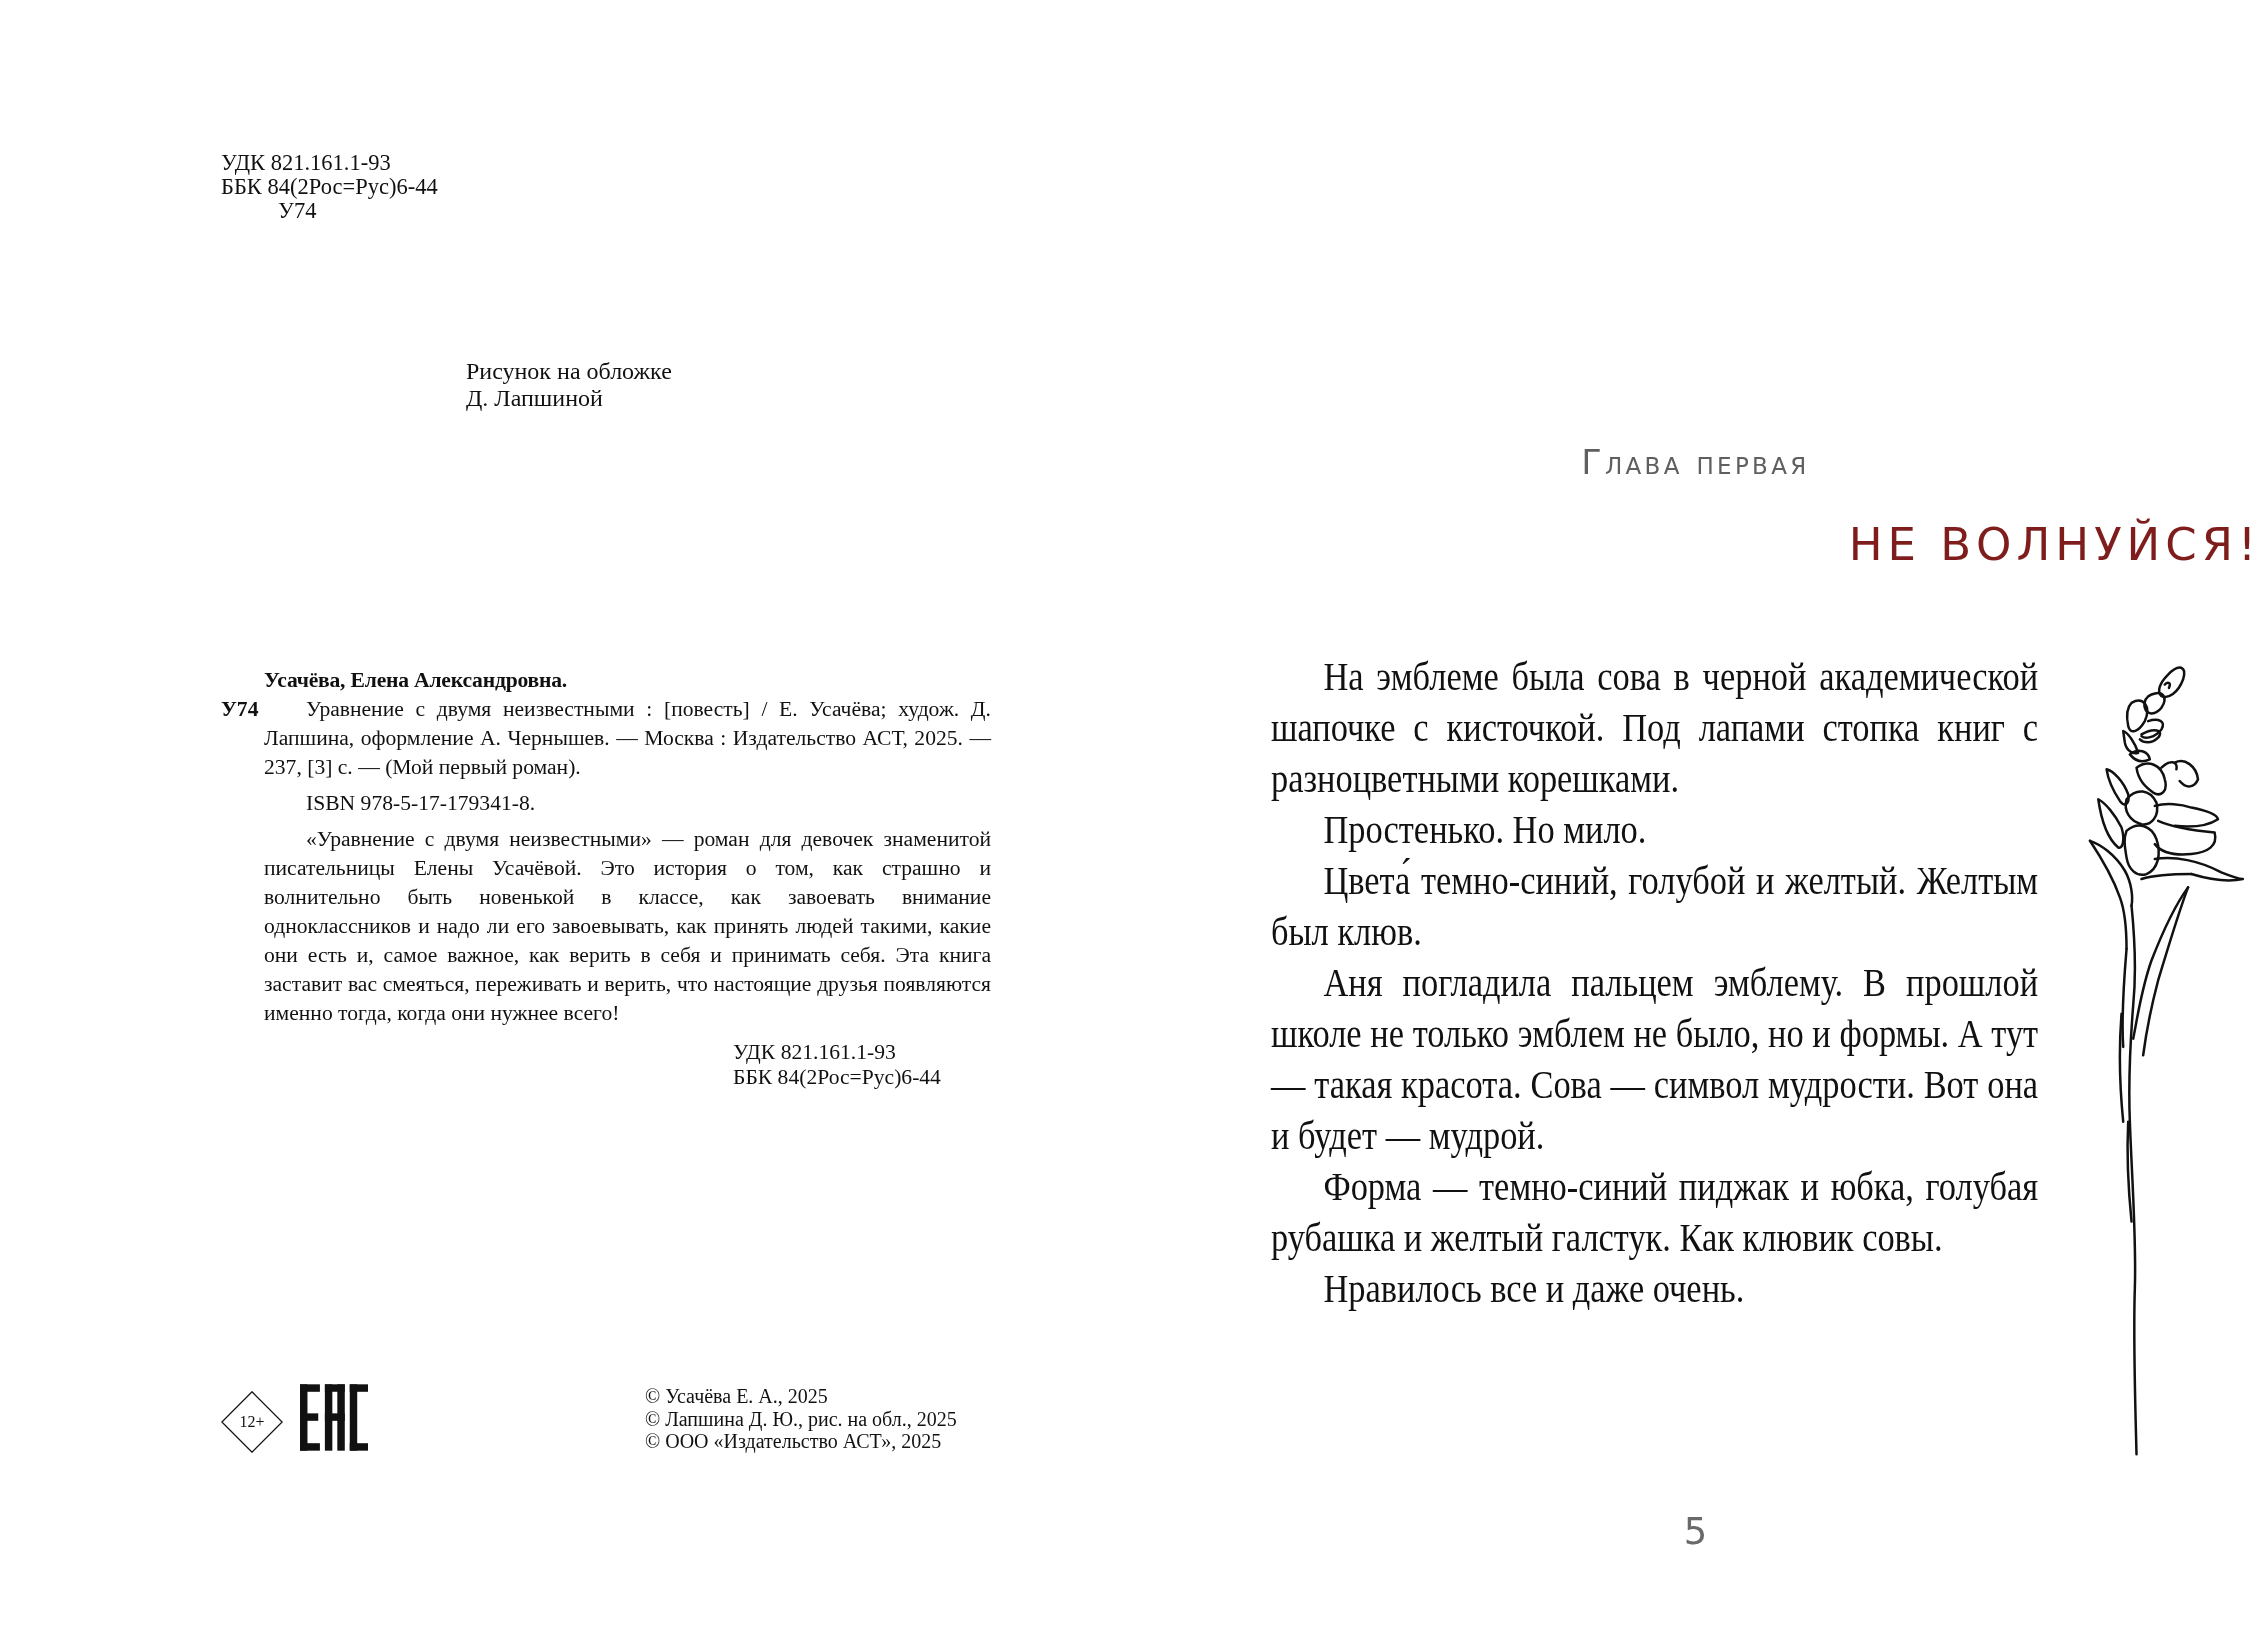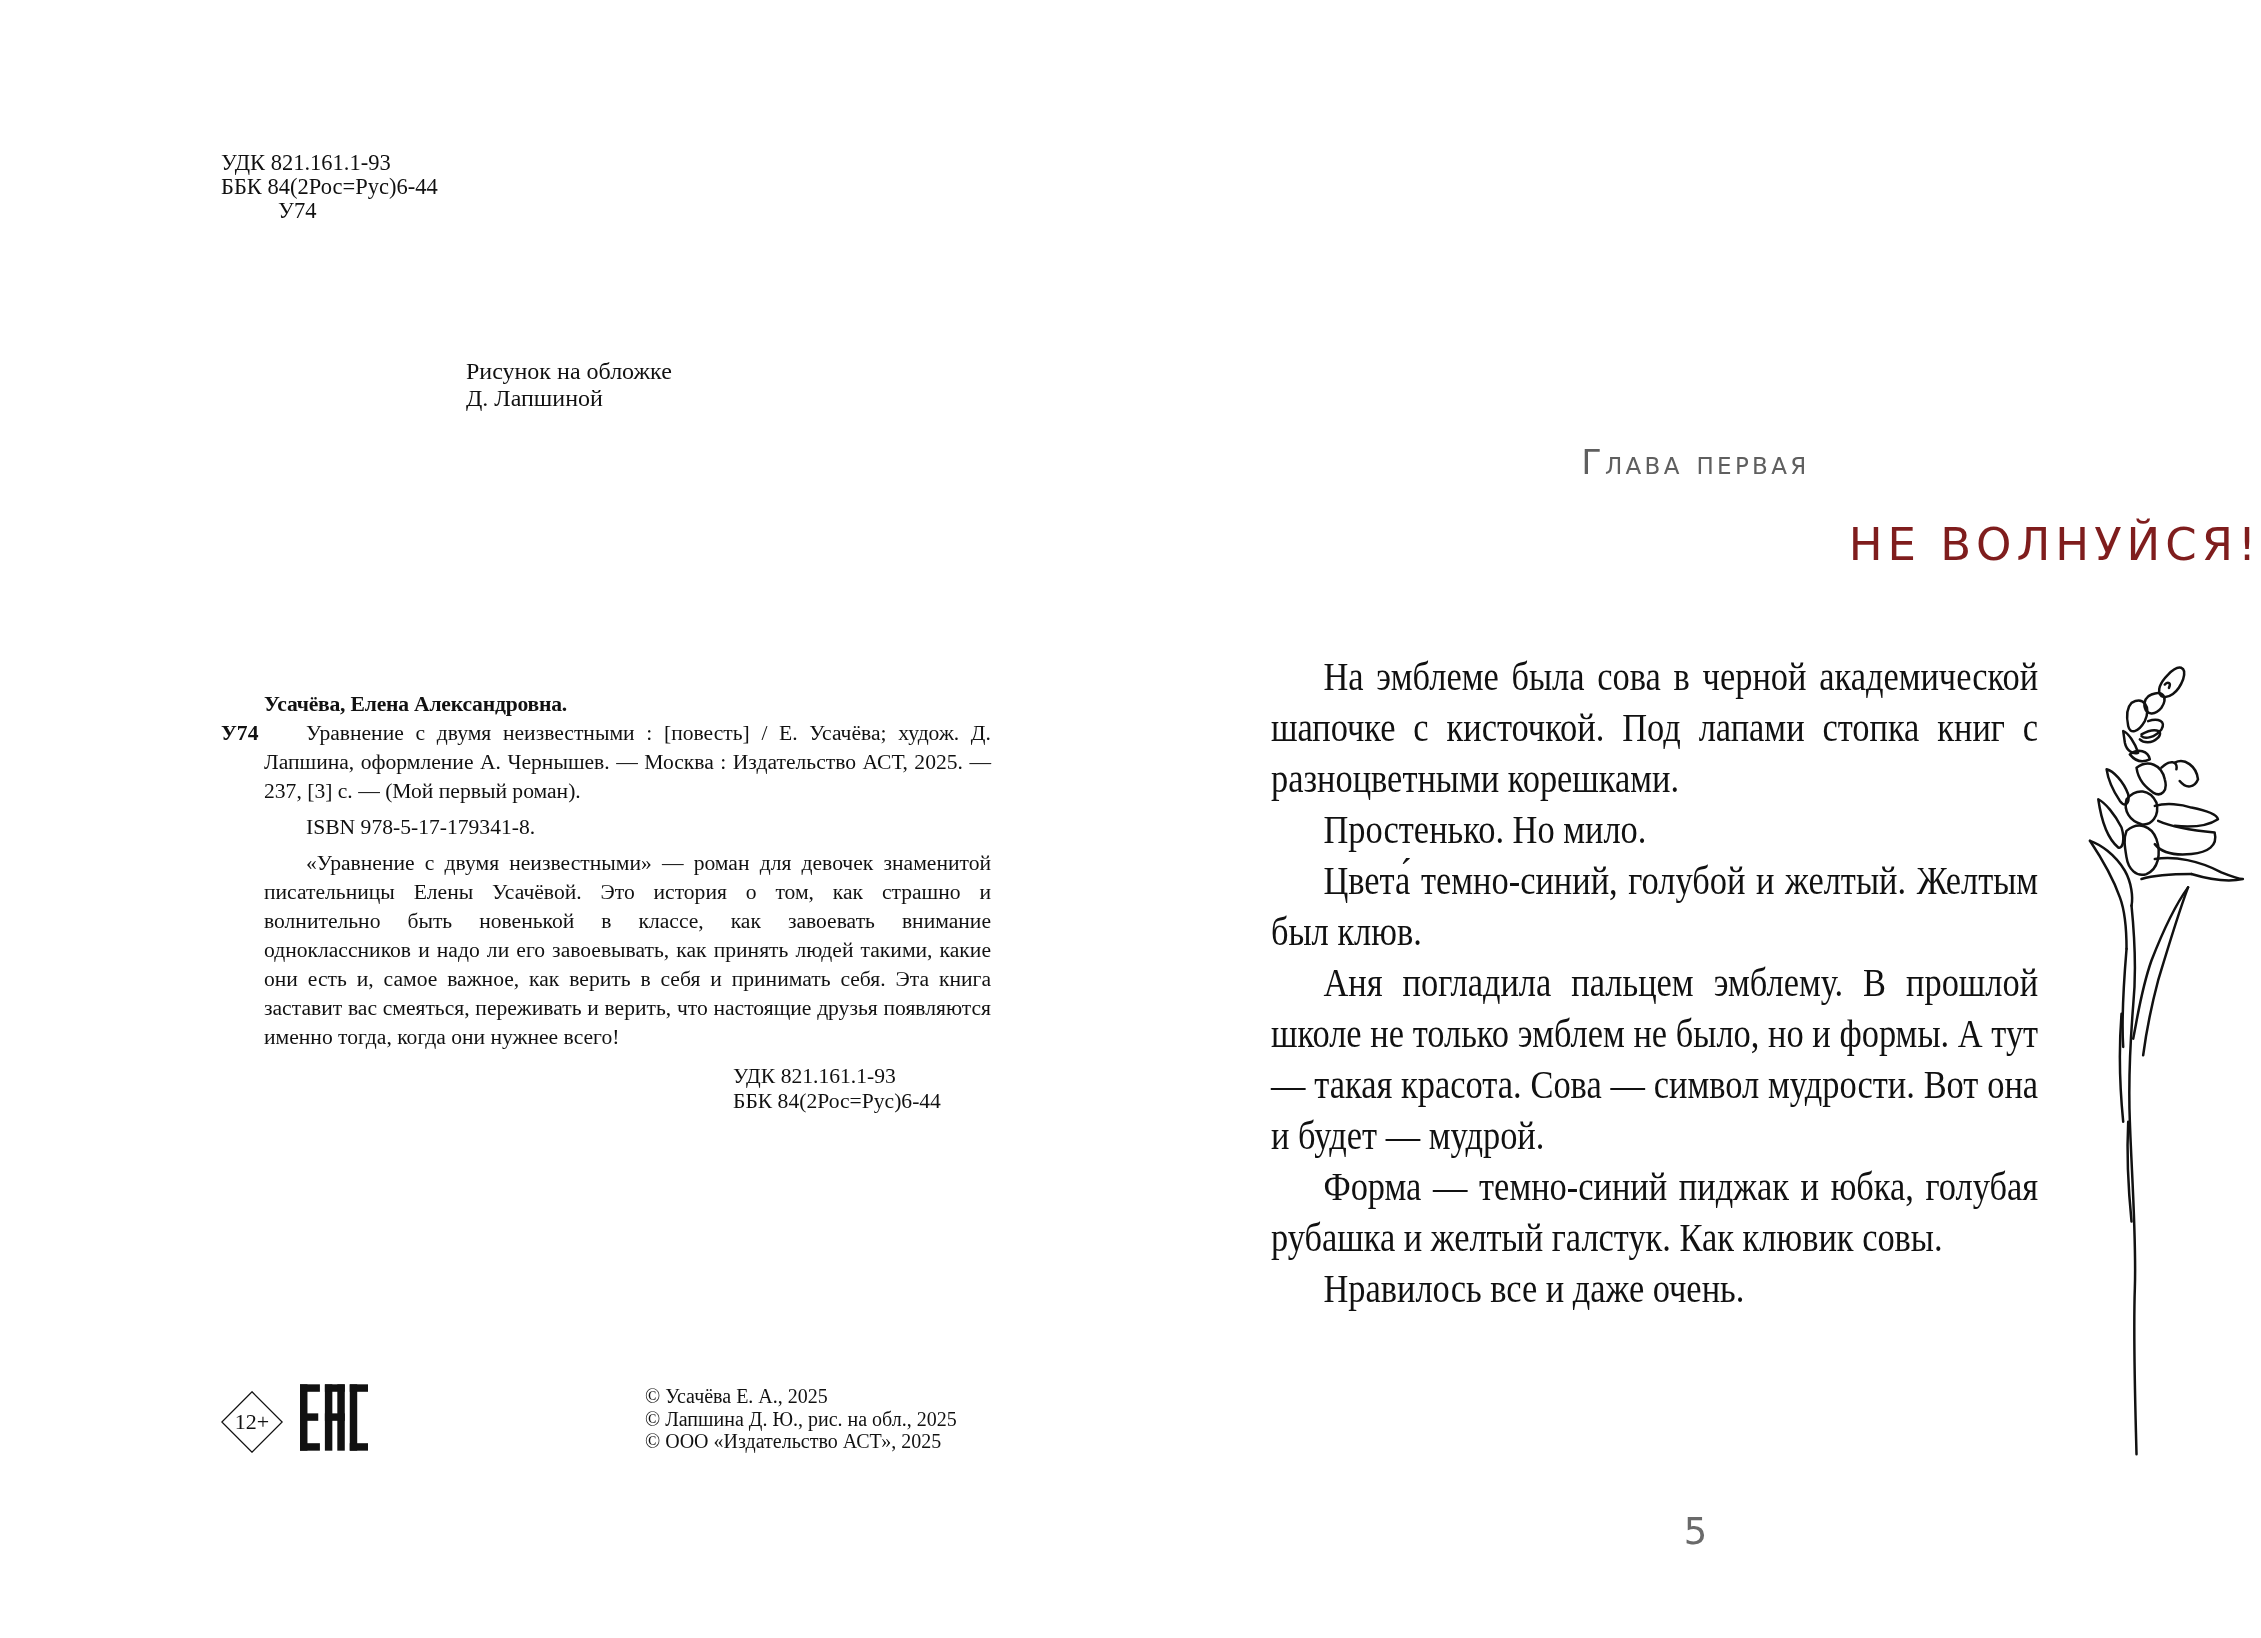--- a/index.html
+++ b/index.html
@@ -12,34 +12,34 @@
 
   
   .udk-top { position: absolute; left: 221px; top: 151px; font-size: 22.5px; line-height: 24px; }
   .udk-top .indent { padding-left: 57px; }
   .cover-credit { position: absolute; left: 466px; width: 283px; top: 358px; 
                   font-size: 24px; line-height: 27px; }
   .cover-credit .artist { }
 
   .biblio { position: absolute; left: 221px; top: 666px; width: 770px;
             font-size: 21.6px; line-height: 29px; }
-  .biblio .author { font-weight: bold; padding-left: 43px; letter-spacing: -0.2px; margin-top: 24px; }
+  .biblio .author { font-weight: bold; padding-left: 43px; letter-spacing: -0.2px; }
   .biblio .entry { position: relative; padding-left: 43px; text-align: justify; text-align-last: left; }
   .biblio .entry .code { position: absolute; left: 0; top: 0; font-weight: bold; }
   .biblio .entry .first-indent { display: inline-block; width: 42px; }
   .biblio .isbn { padding-left: 85px; margin-top: 6.7px; }
   .biblio .annotation { padding-left: 43px; margin-top: 7.5px; text-align: justify; text-align-last: left; }
   .biblio .annotation .first-indent { display: inline-block; width: 42px; }
   .biblio .audience { padding-left: 85px; }
   .biblio .udk-bottom { margin-left: 512px; margin-top: 11.7px; font-size: 21.6px; line-height: 25px; }
 
   .age-badge { position: absolute; left: 221px; top: 1391px; width: 62px; height: 62px; }
   .age-badge svg { position: absolute; inset: 0; }
   .age-badge span { position: absolute; left: 0; right: 0; top: 18.3px; text-align: center;
-                    font-size: 22px; line-height: 25px; }
+                    font-size: 16px; line-height: 25px; }
   .eac-logo { position: absolute; left: 300px; top: 1384px; width: 68px; height: 67px; }
 
   .copyright { position: absolute; left: 645px; top: 1385px; font-size: 20px; line-height: 22.5px; white-space: nowrap; }
 
   
   .chapter-label { position: absolute; left: 0; right: 0; top: 443px; text-align: center;
                    font-family: "DejaVu Sans", sans-serif; font-size: 33px; letter-spacing: 3.3px;
                    color: #5f5f5f; font-variant: small-caps; }
   .chapter-title { position: absolute; left: 0; right: 0; top: 518px; text-align: right;
                    font-family: "DejaVu Sans", sans-serif; font-size: 45px; letter-spacing: 5px;

